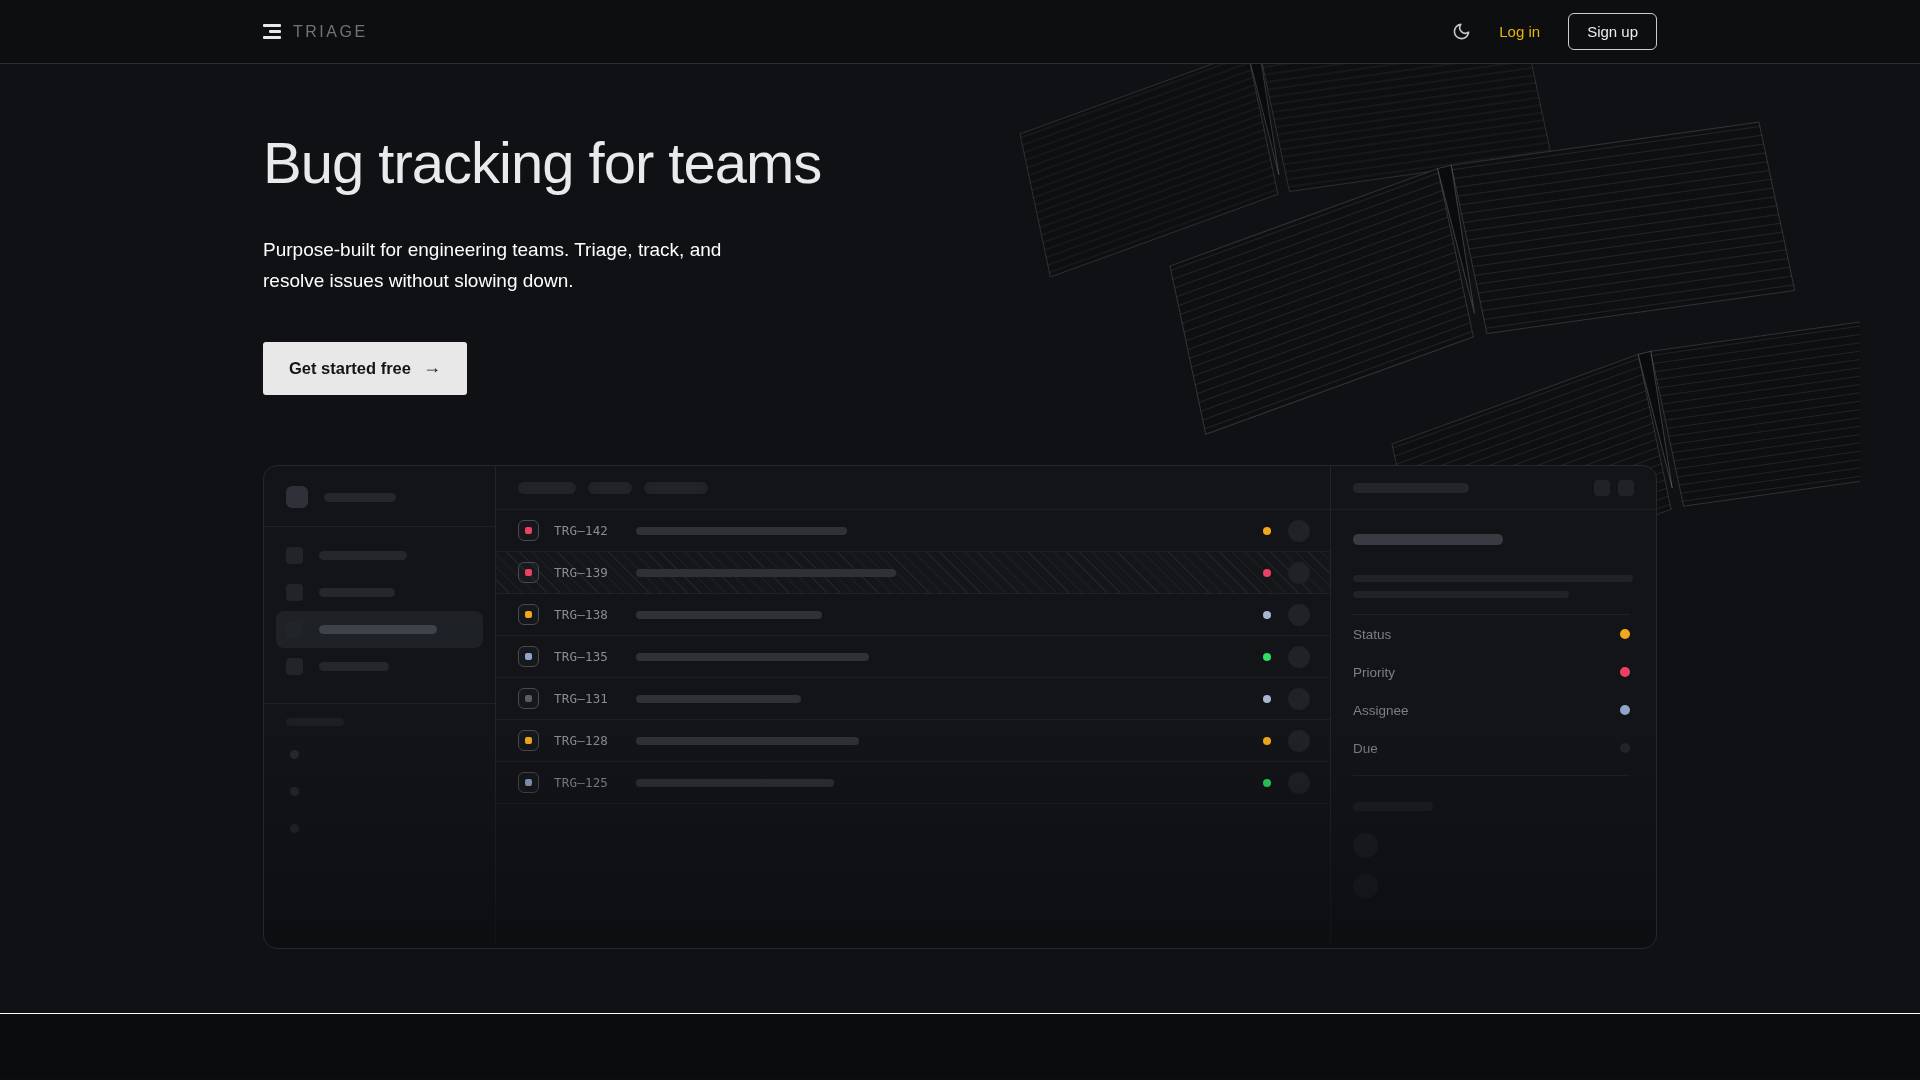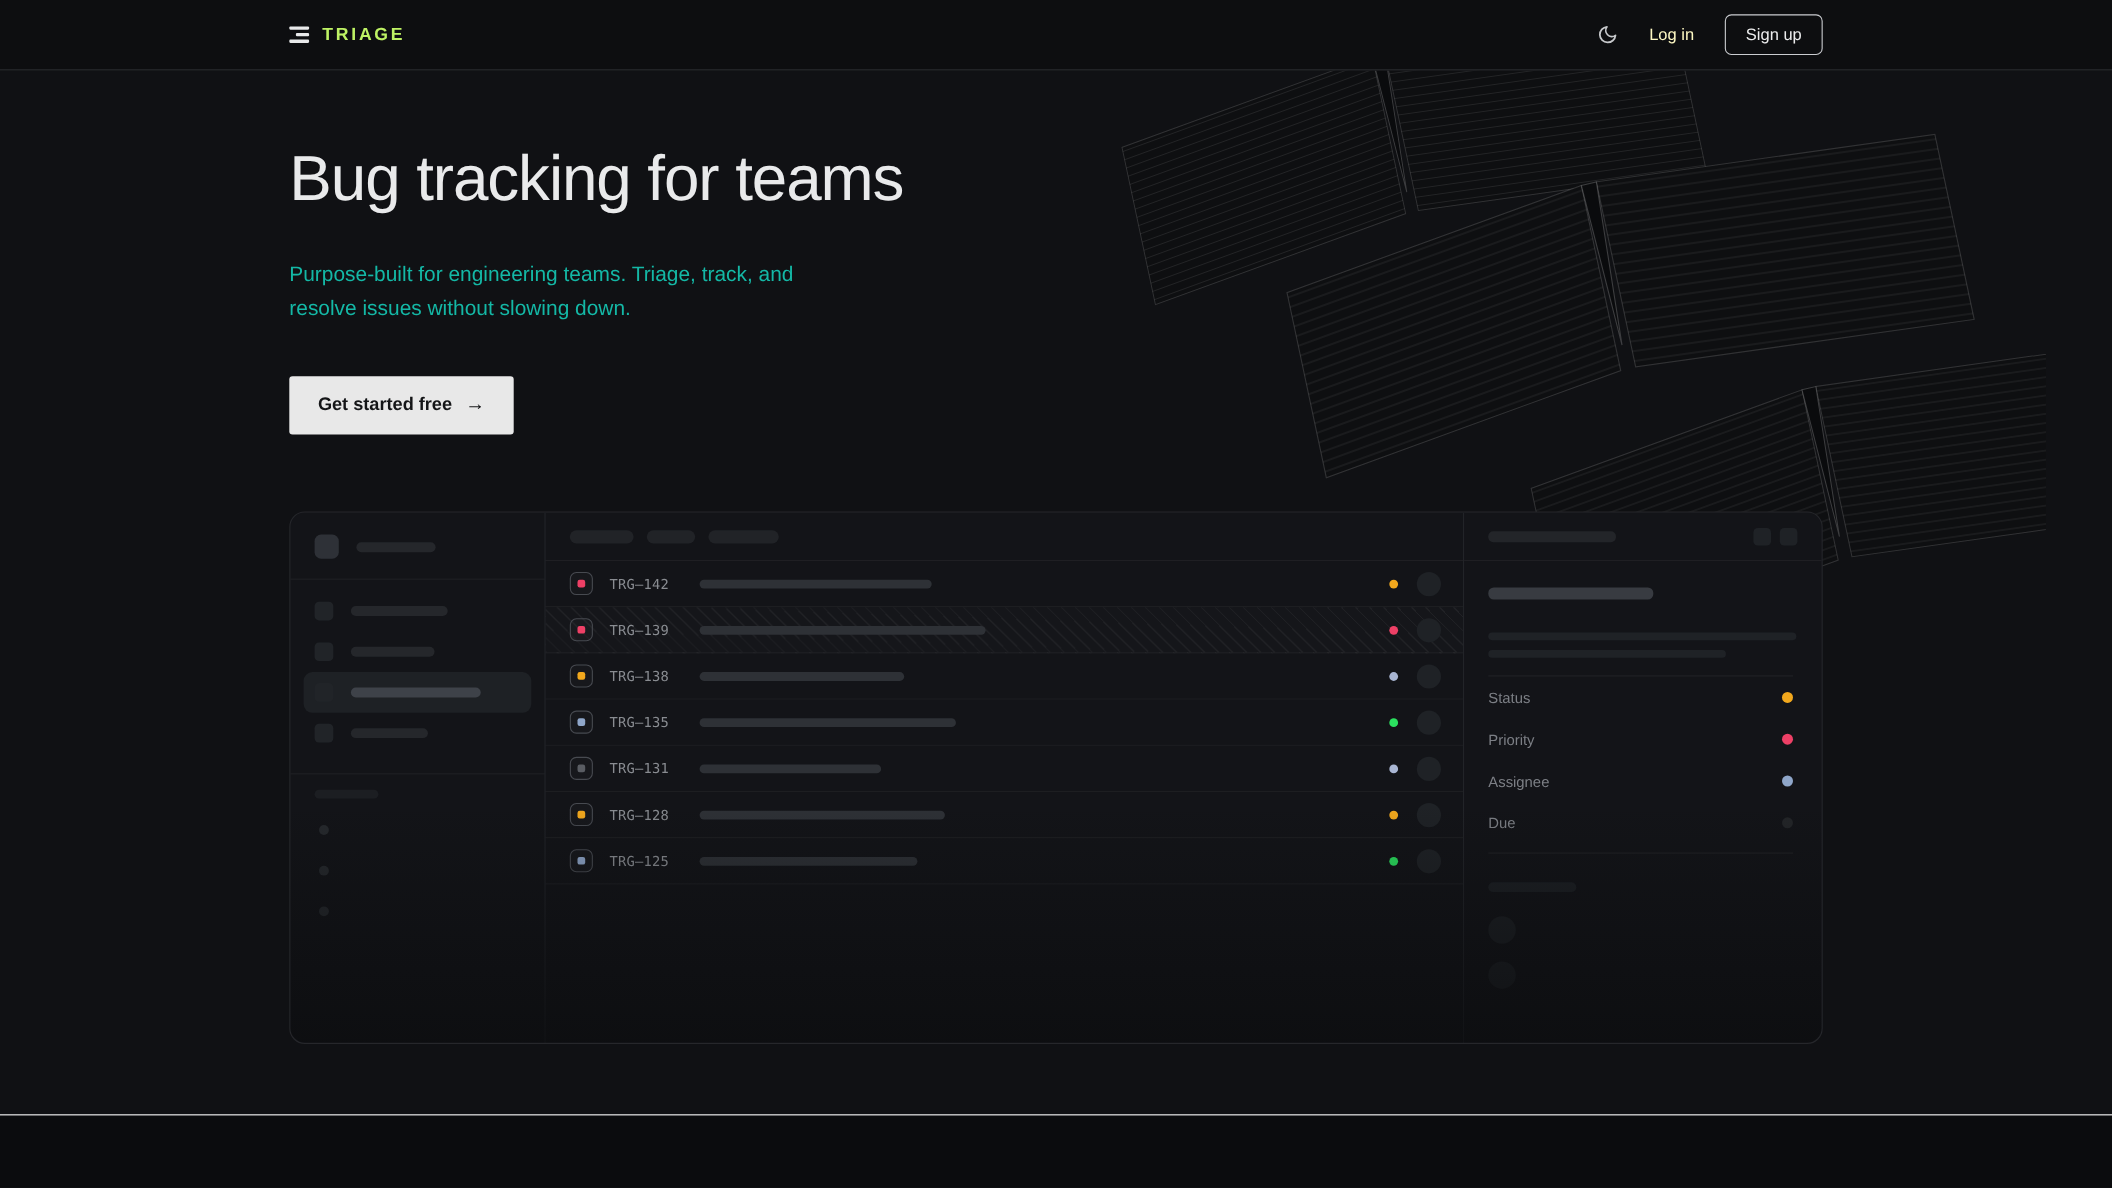--- a/index.html
+++ b/index.html
@@ -14,34 +14,34 @@
 
   
   .site-header { height:64px; background:#0d0e10; border-bottom:1px solid #2c2d31; position:relative; z-index:5; }
   .header-inner { height:100%; display:flex; align-items:center; justify-content:space-between; }
   .brand { display:flex; align-items:center; gap:12px; }
   .logo-icon { display:flex; flex-direction:column; gap:3px; width:18px; }
   .logo-icon i { display:block; height:3px; border-radius:1px; background:#e8e9ea; }
   .logo-icon i:nth-child(1){ width:18px; }
   .logo-icon i:nth-child(2){ width:12px; align-self:flex-end; }
   .logo-icon i:nth-child(3){ width:18px; }
-  .brand-name { font-size:16px; font-weight:700; letter-spacing:2.5px; color:#bef264; }
+  .brand-name { font-size:16px; font-weight:400; letter-spacing:2.5px; color:#737373; }
   .header-actions { display:flex; align-items:center; gap:28px; }
   .theme-toggle { background:none; border:none; cursor:pointer; display:flex; align-items:center; }
-  .login-link { font-size:15px; color:#fef9c3; text-decoration:none; cursor:pointer; }
+  .login-link { font-size:15px; color:#eab308; text-decoration:none; cursor:pointer; }
   .signup-btn {
     font-family:inherit; font-size:15px; color:#ededee; background:transparent;
     border:1px solid #caccd0; border-radius:6px; padding:9px 18px; cursor:pointer;
   }
 
   
   .hero { position:relative; height:950px; background:#101114; border-bottom:1px solid #ffffff; overflow:hidden; }
   .hero-content { position:relative; z-index:2; padding-top:66px; }
   .hero h1 { font-size:58px; line-height:66px; font-weight:500; letter-spacing:-1px; color:#e9eaeb; }
-  .hero-sub { margin-top:38px; font-size:19px; line-height:31px; color:#14b8a6; max-width:500px; }
+  .hero-sub { margin-top:38px; font-size:19px; line-height:31px; color:#ffffff; max-width:500px; }
   .cta-btn {
     margin-top:46px; display:inline-flex; align-items:center; gap:12px;
     background:#e8e8e8; color:#141517; border:none; border-radius:3px;
     font-family:inherit; font-size:16.5px; font-weight:700; padding:16px 26px; cursor:pointer;
   }
   .cta-arrow { font-size:18px; font-weight:400; transform:translateY(-1px); }
 
   
   .wireframe { position:absolute; left:1000px; top:-60px; z-index:1; pointer-events:none; }
 

